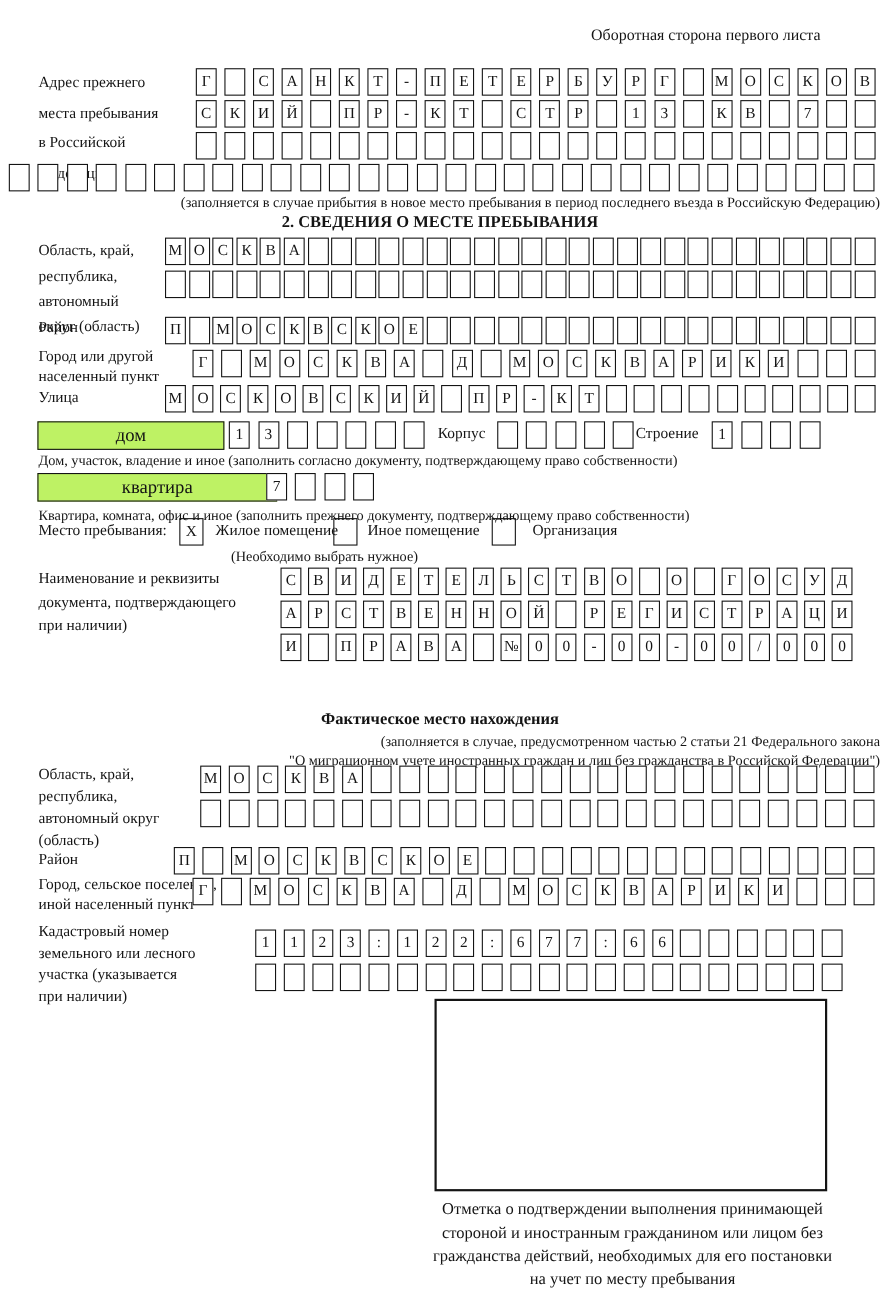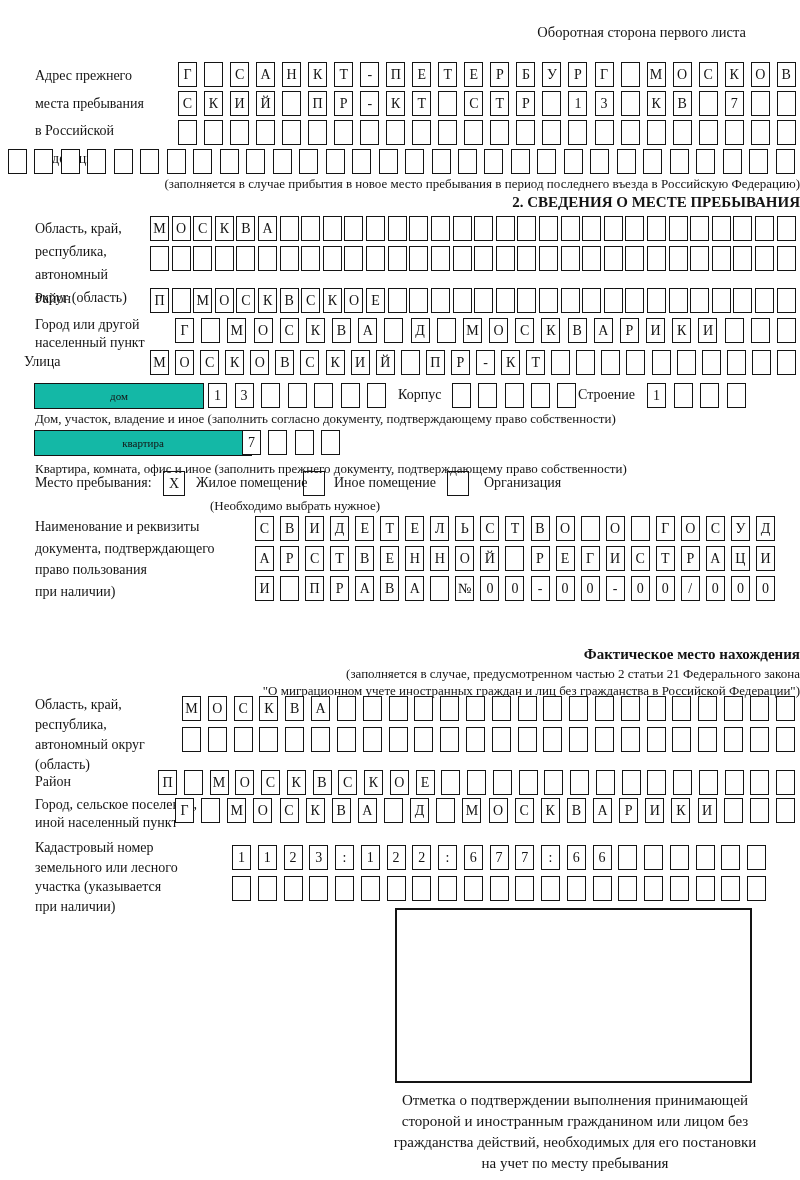--- a/index.html
+++ b/index.html
@@ -6,25 +6,25 @@
   body{width:800px;height:1180px;background:#fff;position:relative;
        font-family:"Liberation Serif",serif;color:#141414;overflow:hidden}
   .abs{position:absolute}
   .row{position:absolute;display:flex;justify-content:space-between}
   .cb{flex:none;width:19px;height:25px;border:1.6px solid #141414;box-sizing:border-box;
       display:flex;align-items:center;justify-content:center;font-size:14px;line-height:1;
       background:#fff}
   .chk{position:absolute;width:22px;height:25px;border:1.6px solid #141414;box-sizing:border-box;
       display:flex;align-items:center;justify-content:center;font-size:14px}
   .wbox{position:absolute;border:1.6px solid #141414;box-sizing:border-box;
-      display:flex;align-items:center;justify-content:center;font-size:11px;background:#14b8a6}
+      display:flex;align-items:center;justify-content:center;font-size:17px;background:#bef264}
   .lbl{font-size:14px;line-height:1.2;white-space:nowrap}
   .cap{font-size:13px;white-space:nowrap}
   .note{font-size:13px;text-align:right;width:800px;left:0}
-  .title{font-weight:bold;font-size:15px;text-align:right;width:800px;left:0}
+  .title{font-weight:bold;font-size:15px;text-align:center;width:800px;left:0}
   .lines div{white-space:nowrap}
   .stamp{position:absolute;border:2px solid #141414;box-sizing:border-box;background:#fff}
 </style>
 </head>
 <body>
 
 <div class="abs" style="top:24px;right:54px;font-size:14.5px">Оборотная сторона первого листа</div>
 
 <div class="abs lines" style="left:35px;top:62px;font-size:14px;line-height:27.5px">
   <div>Адрес прежнего</div>
@@ -275,21 +275,21 @@
     <div class="cb">А</div>
     <div class="cb">Р</div>
     <div class="cb">И</div>
     <div class="cb">К</div>
     <div class="cb">И</div>
     <div class="cb"></div>
     <div class="cb"></div>
     <div class="cb"></div>
   </div>
 
-<div class="abs lbl" style="left:24px;top:354px">Улица</div>
+<div class="abs lbl" style="left:35px;top:354px">Улица</div>
 <div class="row" style="left:150px;top:350px;width:646px">
     <div class="cb">М</div>
     <div class="cb">О</div>
     <div class="cb">С</div>
     <div class="cb">К</div>
     <div class="cb">О</div>
     <div class="cb">В</div>
     <div class="cb">С</div>
     <div class="cb">К</div>
     <div class="cb">И</div>
@@ -353,21 +353,20 @@
 <div class="abs lbl" style="left:196px;top:475px">Жилое помещение</div>
 <div class="chk" style="left:303px;top:471px"></div>
 <div class="abs lbl" style="left:334px;top:475px">Иное помещение</div>
 <div class="chk" style="left:447px;top:471px"></div>
 <div class="abs lbl" style="left:484px;top:475px">Организация</div>
 <div class="abs cap" style="left:210px;top:498px">(Необходимо выбрать нужное)</div>
 
 <div class="abs lines" style="left:35px;top:516px;font-size:14px;line-height:21.5px">
   <div>Наименование и реквизиты</div>
   <div>документа, подтверждающего</div>
-  <div>право пользования</div>
   <div>при наличии)</div>
 </div>
 <div class="row" style="left:255px;top:516px;width:520px">
     <div class="cb">С</div>
     <div class="cb">В</div>
     <div class="cb">И</div>
     <div class="cb">Д</div>
     <div class="cb">Е</div>
     <div class="cb">Т</div>
     <div class="cb">Е</div>

